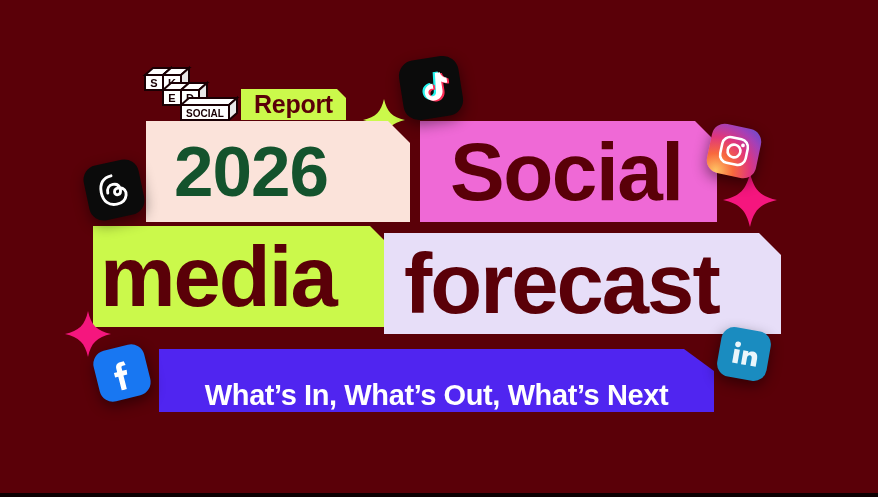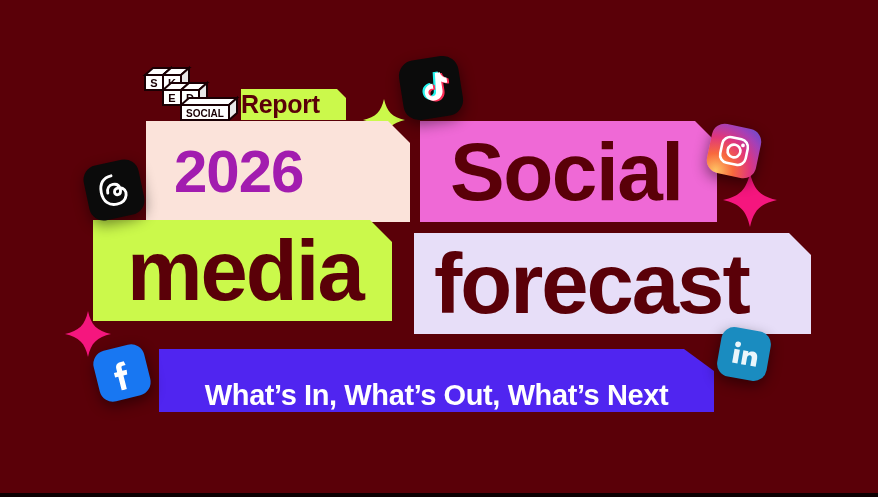--- a/index.html
+++ b/index.html
@@ -41,21 +41,21 @@
     position: absolute;
     left: 241px;
     top: 89px;
     width: 105px;
     height: 31px;
     background: #cbf94b;
     -webkit-clip-path: polygon(0 0, calc(100% - 9px) 0, 100% 9px, 100% 100%, 0 100%);
     clip-path: polygon(0 0, calc(100% - 9px) 0, 100% 9px, 100% 100%, 0 100%);
     display: flex;
     align-items: center;
-    justify-content: flex-start;
+    justify-content: center;
   }
   #report-badge .txt {
     color: #5a0008;
     font-size: 25px;
     font-weight: 700;
     letter-spacing: -0.3px;
   }
 
   
   .block {
@@ -74,55 +74,55 @@
 
   #block-2026 {
     left: 146px;
     top: 121px;
     width: 264px;
     height: 101px;
     background: #fbe3da;
     padding-left: 28px;
   }
   #block-2026 .txt {
-    color: #a21caf;
-    font-size: 60px;
+    color: #14532d;
+    font-size: 71px;
     letter-spacing: -1px;
   }
 
   #block-social {
     left: 420px;
     top: 121px;
     width: 297px;
     height: 101px;
     background: #ef69d6;
     padding-left: 30px;
   }
   #block-social .txt {
     color: #5a0008;
     font-size: 82px;
     letter-spacing: -1.5px;
   }
 
   #block-media {
     left: 93px;
-    top: 220px;
+    top: 226px;
     width: 299px;
     height: 101px;
     background: #cbf94b;
-    padding-left: 34px;
+    padding-left: 7px;
   }
   #block-media .txt {
     color: #5a0008;
     font-size: 85px;
     letter-spacing: -2px;
   }
 
   #block-forecast {
-    left: 414px;
+    left: 384px;
     top: 233px;
     width: 397px;
     height: 101px;
     background: #e7def8;
     padding-left: 20px;
   }
   #block-forecast .txt {
     color: #5a0008;
     font-size: 85px;
     letter-spacing: -2px;

